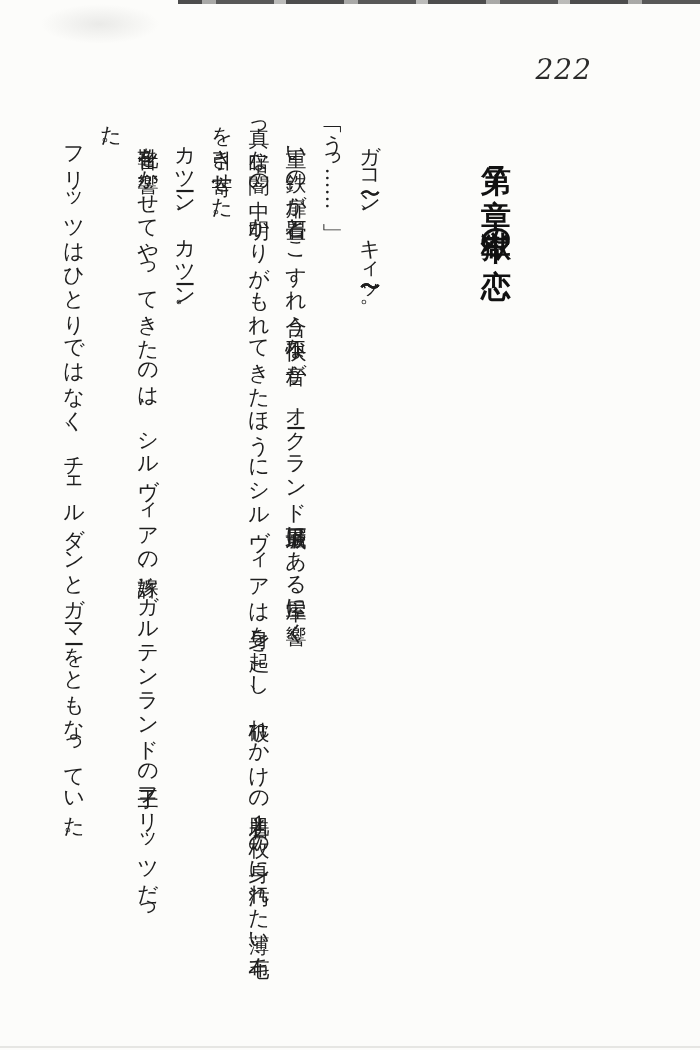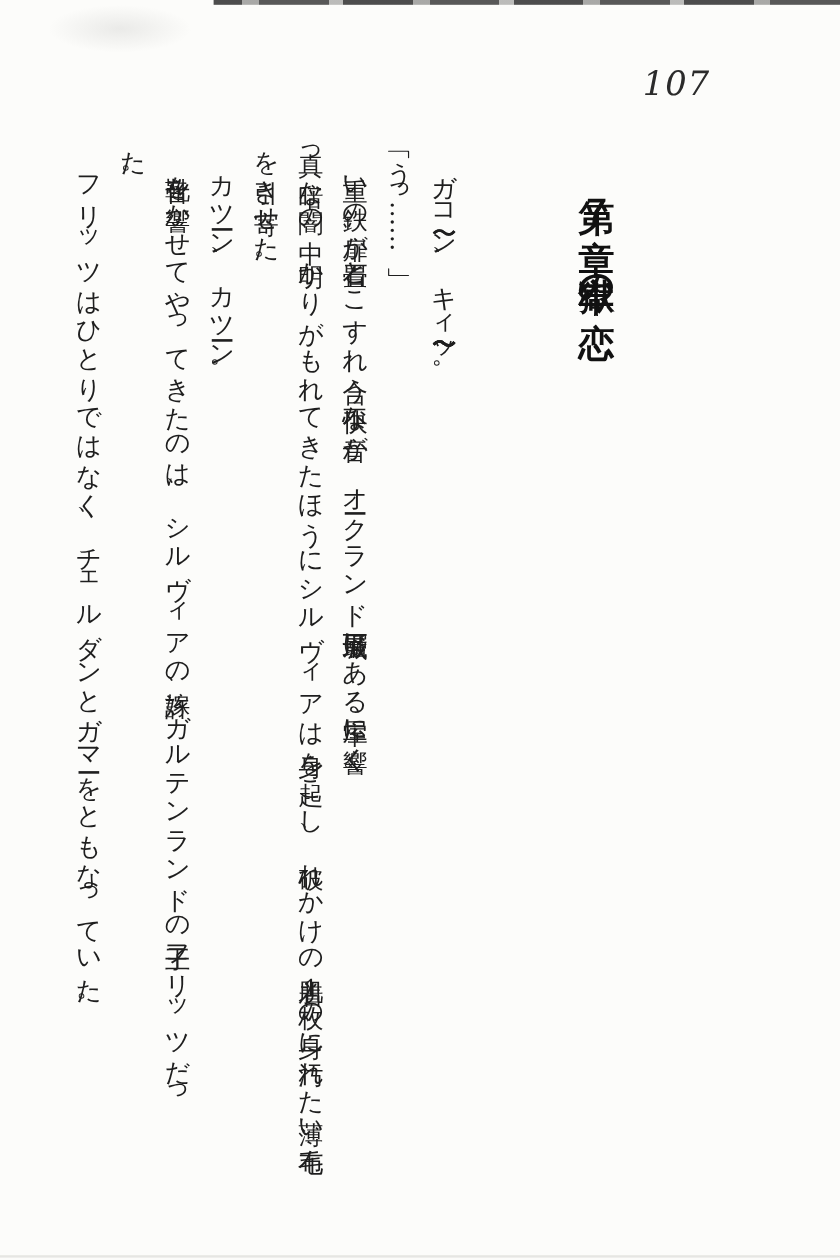--- a/index.html
+++ b/index.html
@@ -77,19 +77,19 @@
   .indent-none { text-indent: 0; }
 </style>
 </head>
 <body>
 
 <div class="page">
   <div class="scan-top-line"></div>
   <div class="scan-smudge"></div>
   <div class="scan-bottom-line"></div>
 
-  <div class="page-number">107</div>
+  <div class="page-number">222</div>
 
   <div class="content">
     <h1 class="chapter-title">第７章　牢獄の恋</h1>
     <div style="display:contents"><p class="para indent-full">ガコ〜〜ン、キィ〜〜〜〜ッ。</p><p class="para indent-half">「うっ……」</p><p class="para indent-full">重い鉄の扉が石畳とこすれ合う不快な音が、オークランド城最下層にある牢屋に響く。</p><p class="para indent-none">真っ暗な闇の中、明かりがもれてきたほうにシルヴィアは身を起こし、破れかけの肌着１枚の身に汚れた薄い毛布を引き寄せた。</p><p class="para indent-full">カツーン、カツーン。</p><p class="para indent-full">靴音を響かせてやってきたのは、シルヴィアの許嫁、ガルテンランドの王子フリッツだった。</p><p class="para indent-full">フリッツはひとりではなく、チェルダンとガマーをともなっていた。</p></div>
   </div>
 </div>
 
 </body></html>

